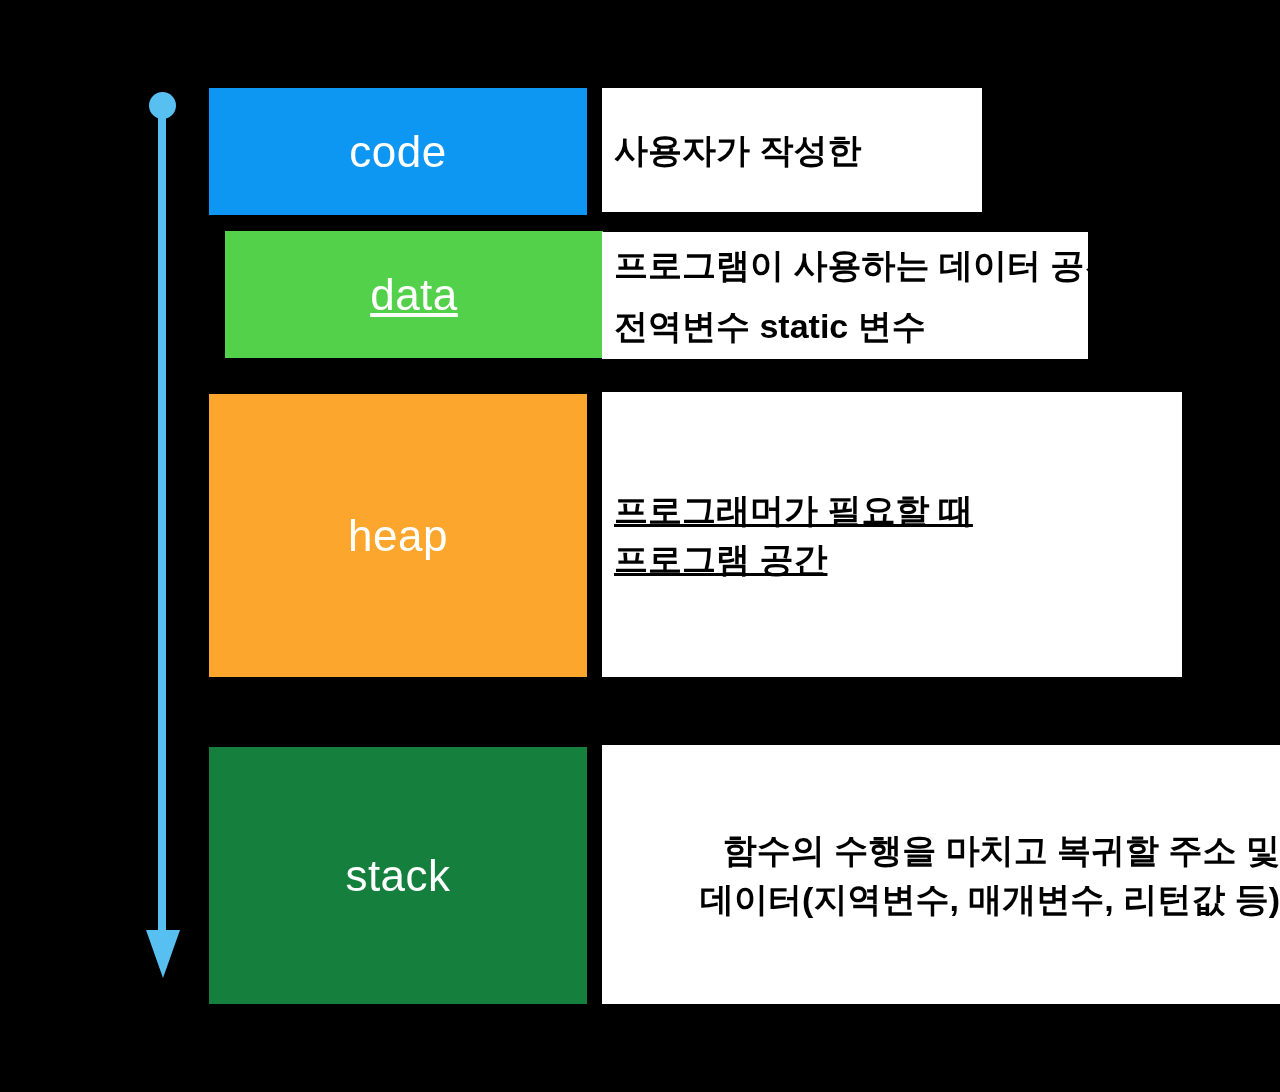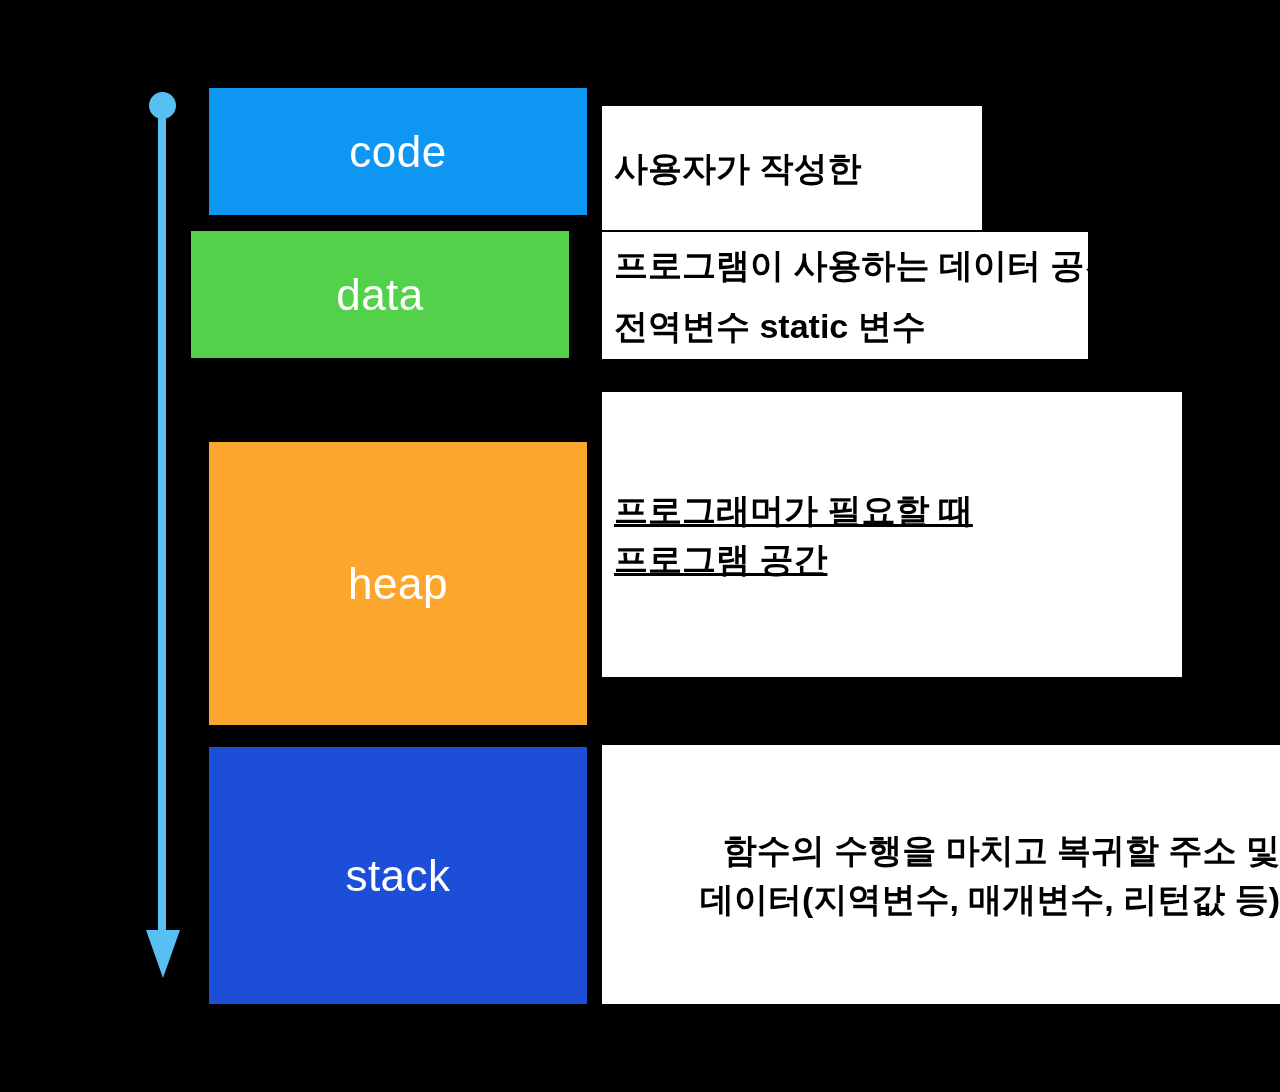--- a/index.html
+++ b/index.html
@@ -59,40 +59,40 @@
     display: flex;
     align-items: center;
     justify-content: center;
     color: #ffffff;
     font-size: 44px;
     font-weight: 400;
     letter-spacing: 0.5px;
     line-height: 1;
   }
   .seg-code  { left: 209px; top: 88px;  width: 378px; height: 127px; background: #0d96f2; }
-  .seg-data  { left: 191px; top: 231px; width: 378px; height: 127px; background: #54d14b; }
-  .seg-heap  { left: 209px; top: 394px; width: 378px; height: 283px; background: #fca62e; margin-top: 48px; }
+  .seg-data  { left: 225px; top: 231px; width: 378px; height: 127px; background: #54d14b; text-decoration: underline; }
+  .seg-heap  { left: 209px; top: 394px; width: 378px; height: 283px; background: #fca62e; }
   .seg-stack { left: 209px; top: 747px; width: 378px; height: 257px; background: #fc3f96; }
 
   
   .desc {
     position: absolute;
     background: #ffffff;
     color: #000000;
     box-sizing: border-box;
     display: flex;
     flex-direction: column;
     justify-content: center;
     padding-left: 12px;
     font-size: 34px;
     font-weight: 600;
     line-height: 1.42;
     white-space: pre;
   }
-  .desc-code  { left: 602px; top: 88px;  width: 380px; height: 124px; margin-top: 18px; }
+  .desc-code  { left: 602px; top: 88px;  width: 380px; height: 124px; }
   .desc-data  { left: 602px; top: 232px; width: 486px; height: 127px; gap: 13px; }
   .desc-heap  { left: 602px; top: 392px; width: 580px; height: 285px; text-decoration: underline; }
   .desc-stack { left: 602px; top: 745px; width: 678px; height: 259px; align-items: flex-end; }
 
   .desc-line { display: block; }
   .desc b { font-weight: 800; }
 </style>
 </head>
 <body>
 
@@ -106,21 +106,21 @@
 
   <div class="seg seg-code" style="background: rgb(13, 150, 242); color: rgb(255, 255, 255);">
     <span>code</span>
   </div>
   <div class="seg seg-data" style="background: rgb(84, 209, 75); color: rgb(255, 255, 255);">
     <span>data</span>
   </div>
   <div class="seg seg-heap" style="background: rgb(252, 166, 46); color: rgb(255, 255, 255);">
     <span>heap</span>
   </div>
-  <div class="seg seg-stack" style="background: #1d4ed8; color: rgb(255, 255, 255);">
+  <div class="seg seg-stack" style="background: #15803d; color: rgb(255, 255, 255);">
     <span>stack</span>
   </div>
 
   <div class="desc desc-code">
     <span class="desc-line">사용자가 작성한</span>
   </div>
 
   <div class="desc desc-data">
     <span class="desc-line">프로그램이 사용하는 데이터 공간</span>
     <span class="desc-line">전역변수 <b>static</b> 변수</span>

